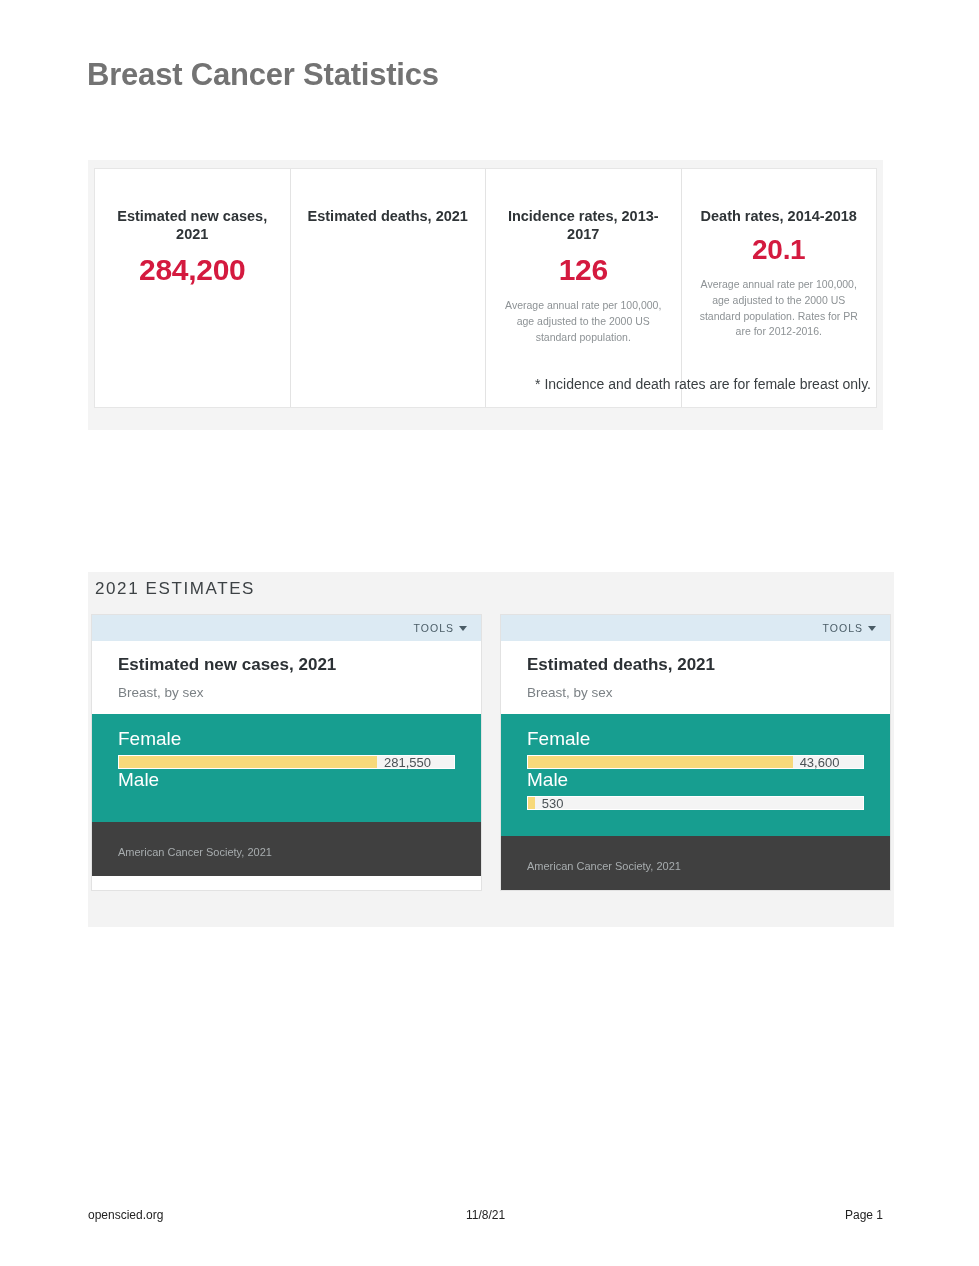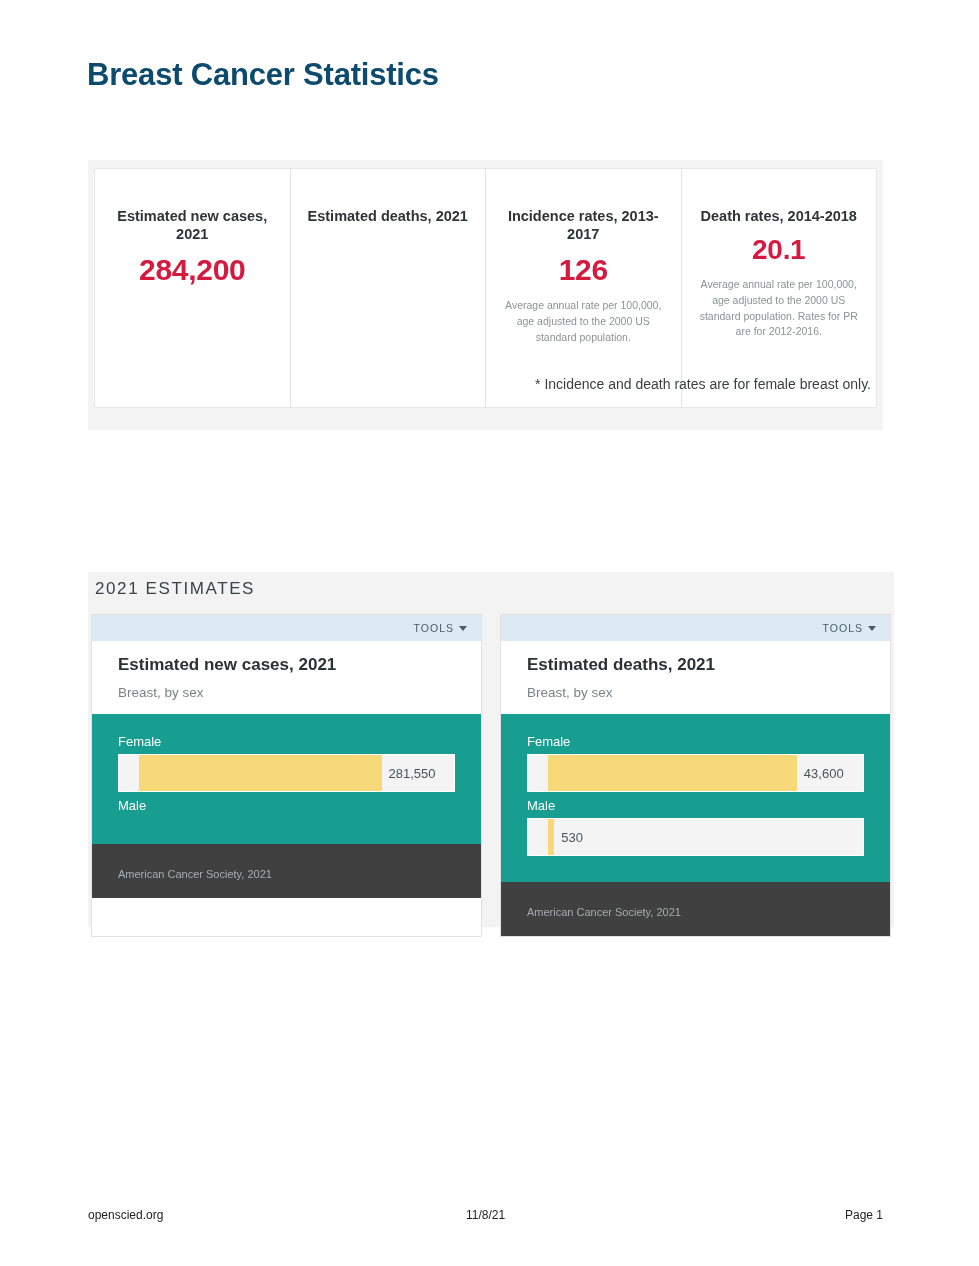--- a/index.html
+++ b/index.html
@@ -15,21 +15,21 @@
     overflow: hidden;
   }
 
   
   .page-title {
     position: absolute;
     left: 87px;
     top: 57px;
     font-size: 31px;
     font-weight: bold;
-    color: #0c4a6e;
+    color: #737373;
     letter-spacing: -0.2px;
   }
 
   
   .stats-panel {
     position: absolute;
     left: 88px;
     top: 160px;
     width: 795px;
     height: 270px;
@@ -155,34 +155,32 @@
   }
   .chart-subtitle {
     font-size: 13.5px;
     color: #7b8185;
   }
   .chart-body {
     background: #179e90;
     padding: 14px 26px 26px 26px;
   }
   .series-label {
-    font-size: 13px;
+    font-size: 19px;
     color: #ffffff;
     margin-bottom: 5px;
-    margin-top: 6px;
   }
   .bar-track {
     position: relative;
-    height: 38px;
+    height: 14px;
     background: #f4f4f4;
     border: 1px solid #ffffff;
     box-sizing: border-box;
     display: flex;
     align-items: center;
-    padding-left: 20px;
   }
   .bar-fill {
     height: 100%;
     background: #f7d97a;
     flex: 0 0 auto;
   }
   .bar-value {
     font-size: 13px;
     color: #4b5256;
     padding-left: 7px;

